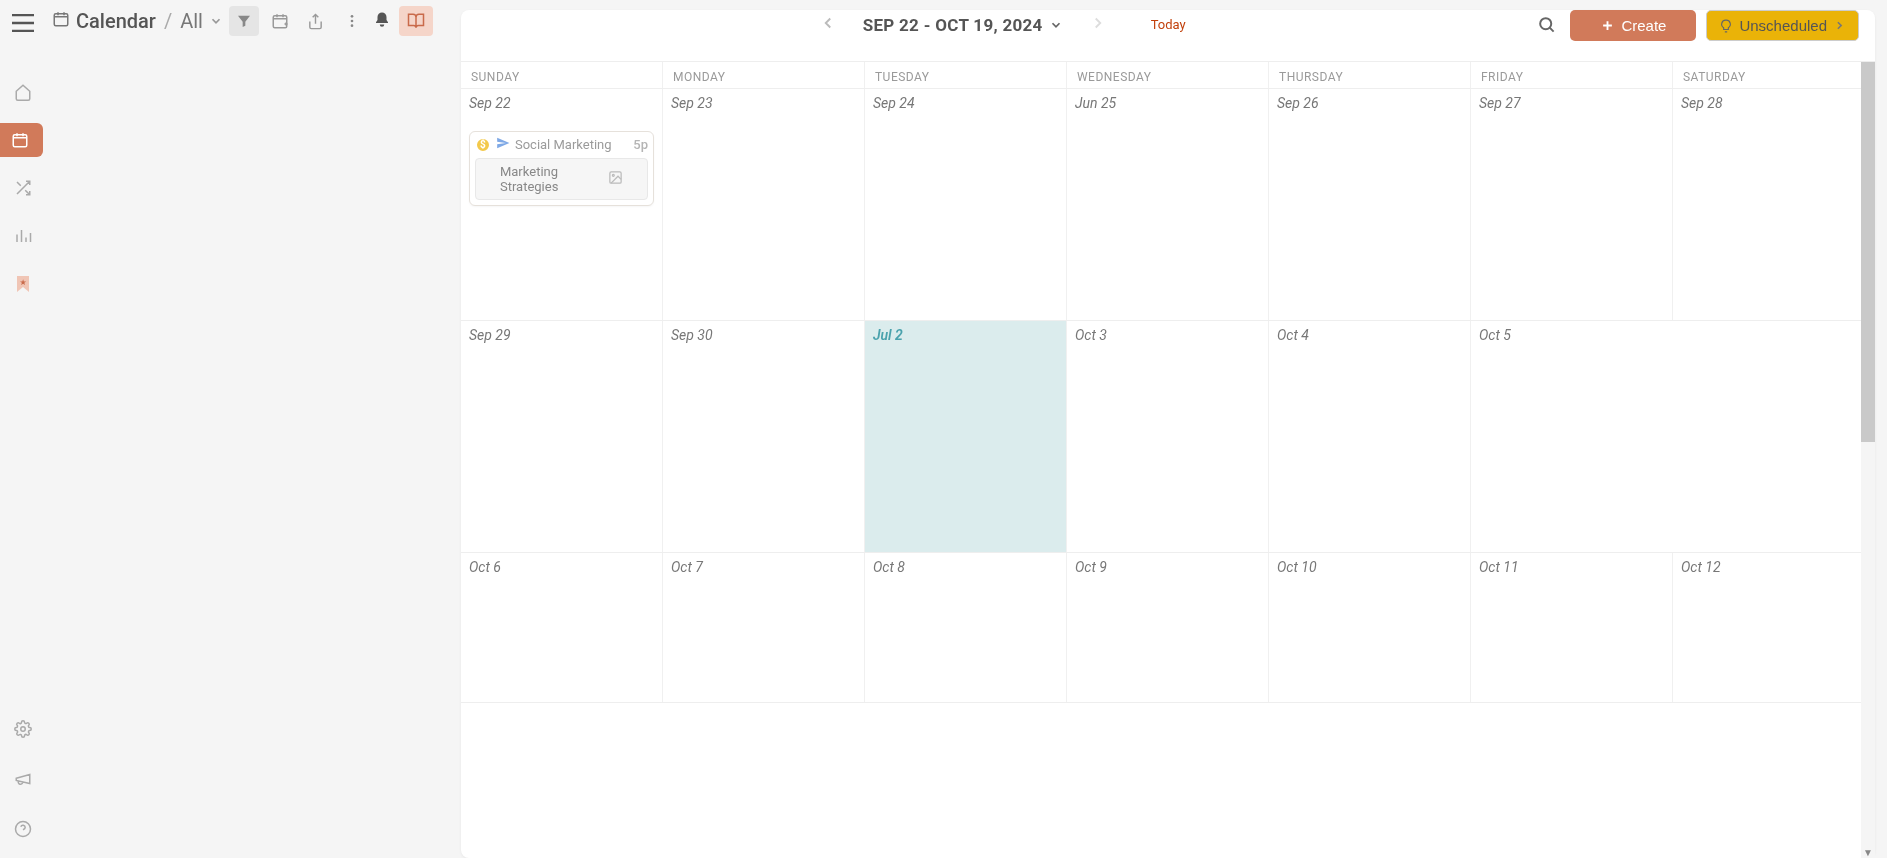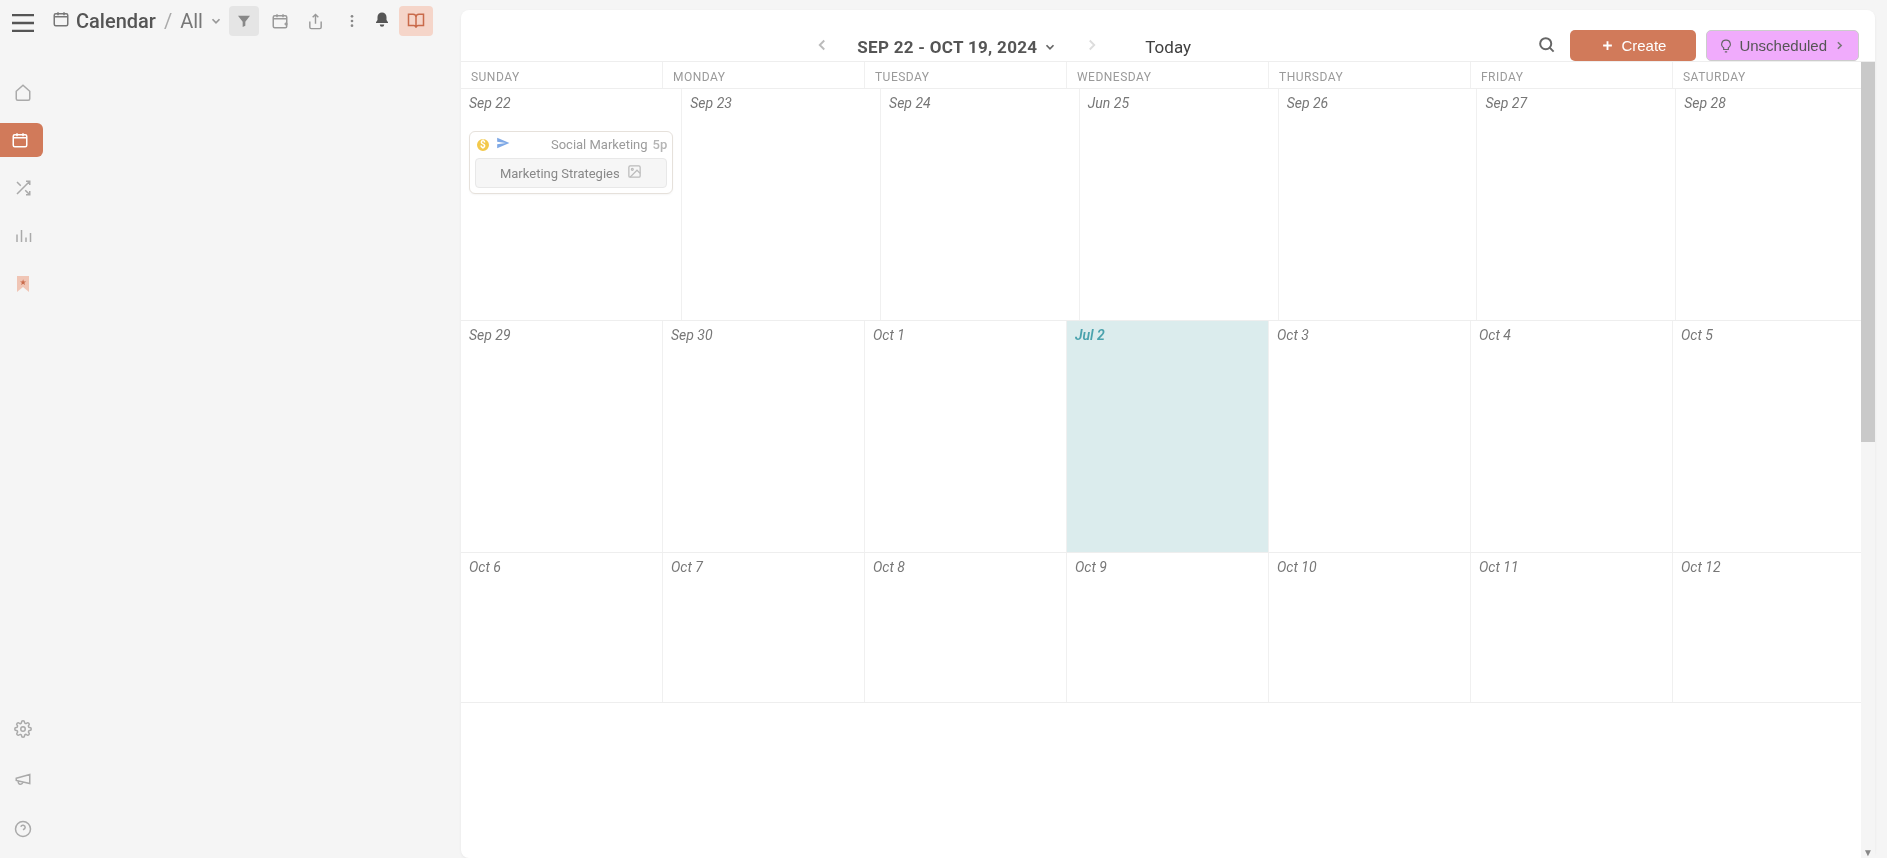--- a/index.html
+++ b/index.html
@@ -121,48 +121,48 @@
     border-radius: 8px;
     box-shadow: 0 1px 3px rgba(0,0,0,0.06);
     display: flex;
     flex-direction: column;
     min-height: 0;
     position: relative;
   }
   .panel-header {
     height: 52px;
     display: flex;
-    align-items: flex-end;
+    align-items: flex-start;
     padding: 0 16px;
     border-bottom: 1px solid #eee;
     gap: 10px;
   }
   .date-nav {
     flex:1;
     display:flex;
     align-items:center;
     justify-content:center;
     gap: 22px;
   }
   .arrow-btn { color:#bbb; cursor:pointer; padding:4px;}
   .arrow-btn.disabled { color:#ddd; }
   .date-range {
     font-weight: 700; font-size: 17px; color:#555; letter-spacing:0.3px;
     display:flex; align-items:center; gap:6px; cursor:pointer;
   }
-  .today-link { color:#404040; font-size:17px; cursor:pointer; margin-left: 18px;}
+  .today-link { color:#c2410c; font-size:13px; cursor:pointer; margin-left: 18px;}
   .panel-actions { display:flex; align-items:center; gap:10px;}
   .icon-btn { color:#666; cursor:pointer; padding:4px;}
   .create-btn {
     background:#d17a5a; color:#fff; border:none; border-radius:5px;
     padding: 7px 30px; font-size:15px; font-weight:500; cursor:pointer;
     display:flex; align-items:center; gap:6px;
   }
   .unsched-btn {
-    background:#f0abfc; border:1px solid #ccc; border-radius:5px;
+    background:#eab308; border:1px solid #ccc; border-radius:5px;
     padding:6px 12px; font-size:15px; color:#555; cursor:pointer;
     display:flex; align-items:center; gap:6px;
   }
   
   .cal-body { flex:1; display:flex; min-height:0;}
   .grid-wrap { flex:1; overflow-y:auto; display:flex; flex-direction:column;}
   .weekday-row {
     display:grid; grid-template-columns: repeat(7,1fr);
     border-bottom:1px solid #eee; background:#fff;
   }
@@ -198,21 +198,21 @@
   .event-top {
     display:flex; align-items:center; gap:5px; font-size:13px; color:#9b9b9b;
   }
   .event-badge {
     width:16px; height:16px; border-radius:50%;
     background:#f3c94b; color:#fff;
     display:flex; align-items:center; justify-content:center; font-size:10px; font-weight:700;
     border:2px solid #fff;
   }
   .event-send { color:#7fa9e6; }
-  .event-title { flex:1; white-space:nowrap; overflow:hidden; text-overflow:ellipsis;margin-left:36px;}
+  .event-title { flex:1; white-space:nowrap; overflow:hidden; text-overflow:ellipsis;}
   .event-time { color:#b5b5b5; font-weight:500;}
   .event-body {
     margin-top:5px;
     background:#f6f6f6;
     border:1px solid #e8e8e8;
     border-radius:4px;
     padding:5px 24px;
     font-size:13px; color:#888;
     display:flex; align-items:center; justify-content:space-between;
   }
@@ -448,23 +448,20 @@
                   <div class="day-label">Sep 28</div>
                 </div>
               </div>
               <div class="week-row">
                 <div class="day-cell">
                   <div class="day-label">Sep 29</div>
                 </div>
                 <div class="day-cell">
                   <div class="day-label">Sep 30</div>
                 </div>
-                <div class="day-cell">
-                  <div class="day-label">Oct 1</div>
-                </div>
                 <div class="day-cell today">
                   <div class="day-label">Jul 2</div>
                 </div>
                 <div class="day-cell">
                   <div class="day-label">Oct 3</div>
                 </div>
                 <div class="day-cell">
                   <div class="day-label">Oct 4</div>
                 </div>
                 <div class="day-cell">

